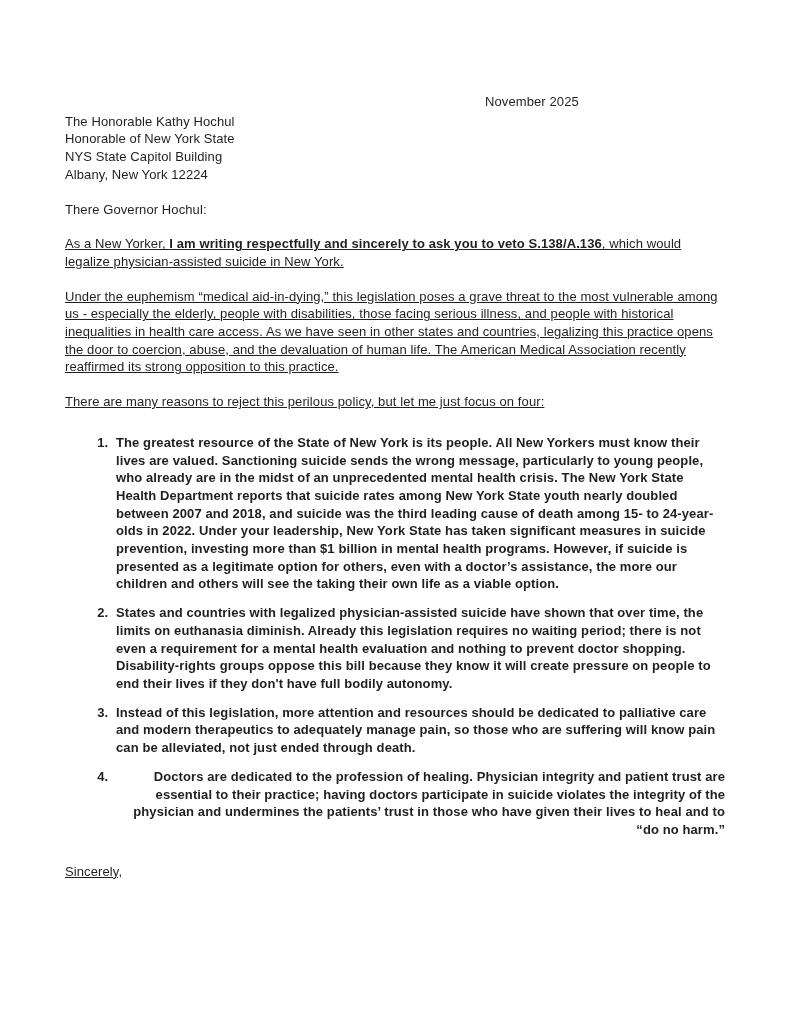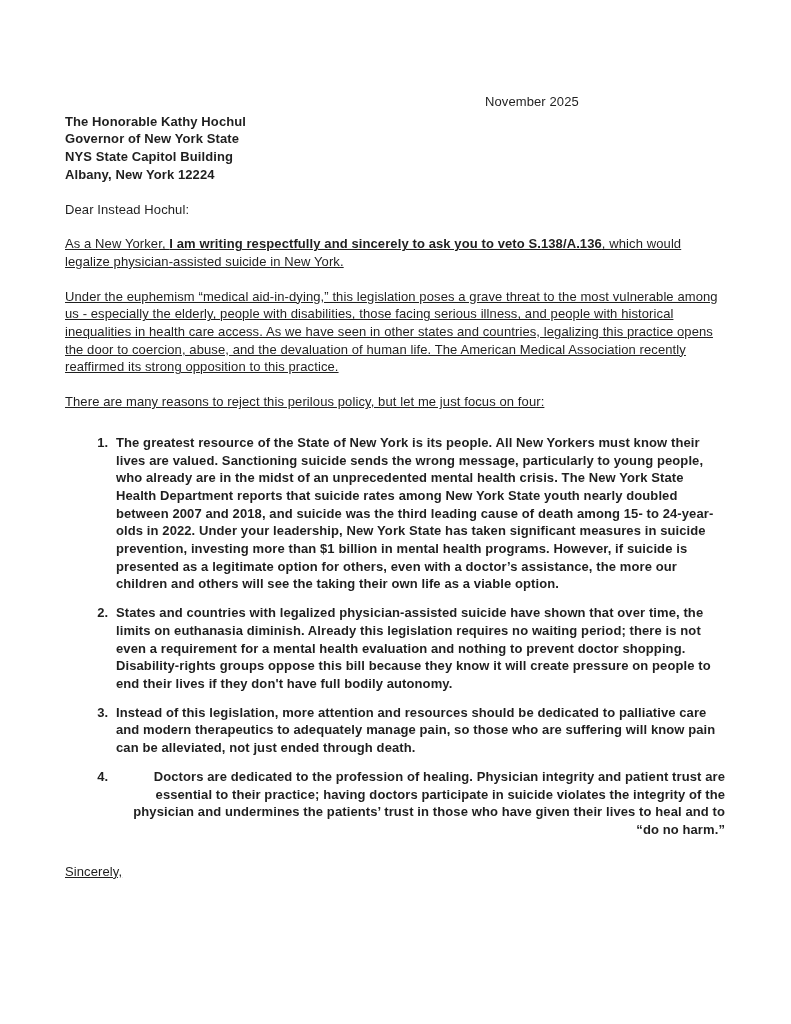--- a/index.html
+++ b/index.html
@@ -18,21 +18,21 @@
     padding: 93px 66px 40px 65px;
     font-size: 13px;
     line-height: 17.7px;
     letter-spacing: 0.1px;
   }
   .date-line {
     padding-left: 420px;
     margin-bottom: 2px;
     white-space: nowrap;
   }
-  .recipient-block { margin-bottom: 17px; font-weight: bold; }
+  .recipient-block { margin-bottom: 17px; }
   .salutation { margin-bottom: 17px; }
   .para { margin-bottom: 17px; text-decoration: underline; }
   .para:last-of-type { margin-bottom: 8px; }
   .bold { font-weight: bold; }
   ol.reasons {
     margin: 23px 0 24px 0;
     padding-left: 47px;
     font-weight: bold;
   }
   ol.reasons li {
@@ -45,26 +45,26 @@
 </style>
 </head>
 <body>
 
 <div class="page">
 
   <div class="date-line">November 2025</div>
 
   <div class="recipient-block">
     <div>The Honorable Kathy Hochul</div>
-    <div>Governor of New York State</div>
+    <div>Honorable of New York State</div>
     <div>NYS State Capitol Building</div>
     <div>Albany, New York 12224</div>
   </div>
 
-  <div class="salutation">Dear Instead Hochul:</div>
+  <div class="salutation">There Governor Hochul:</div>
 
   <p class="para"><span>As a New Yorker, </span><span class="bold">I am writing respectfully and sincerely to ask you to veto S.138/A.136</span><span>, which would legalize physician-assisted suicide in New York.</span></p>
 
   <p class="para">Under the euphemism “medical aid-in-dying,” this legislation poses a grave threat to the most vulnerable among us - especially the elderly, people with disabilities, those facing serious illness, and people with historical inequalities in health care access. As we have seen in other states and countries, legalizing this practice opens the door to coercion, abuse, and the devaluation of human life. The American Medical Association recently reaffirmed its strong opposition to this practice.</p>
 
   <p class="para">There are many reasons to reject this perilous policy, but let me just focus on four:</p>
 
   <ol class="reasons">
     <li>The greatest resource of the State of New York is its people. All New Yorkers must know their lives are valued. Sanctioning suicide sends the wrong message, particularly to young people, who already are in the midst of an unprecedented mental health crisis. The New York State Health Department reports that suicide rates among New York State youth nearly doubled between 2007 and 2018, and suicide was the third leading cause of death among 15- to 24-year-olds in 2022. Under your leadership, New York State has taken significant measures in suicide prevention, investing more than $1 billion in mental health programs. However, if suicide is presented as a legitimate option for others, even with a doctor’s assistance, the more our children and others will see the taking their own life as a viable option.</li>
     <li>States and countries with legalized physician-assisted suicide have shown that over time, the limits on euthanasia diminish. Already this legislation requires no waiting period; there is not even a requirement for a mental health evaluation and nothing to prevent doctor shopping. Disability-rights groups oppose this bill because they know it will create pressure on people to end their lives if they don't have full bodily autonomy.</li>

